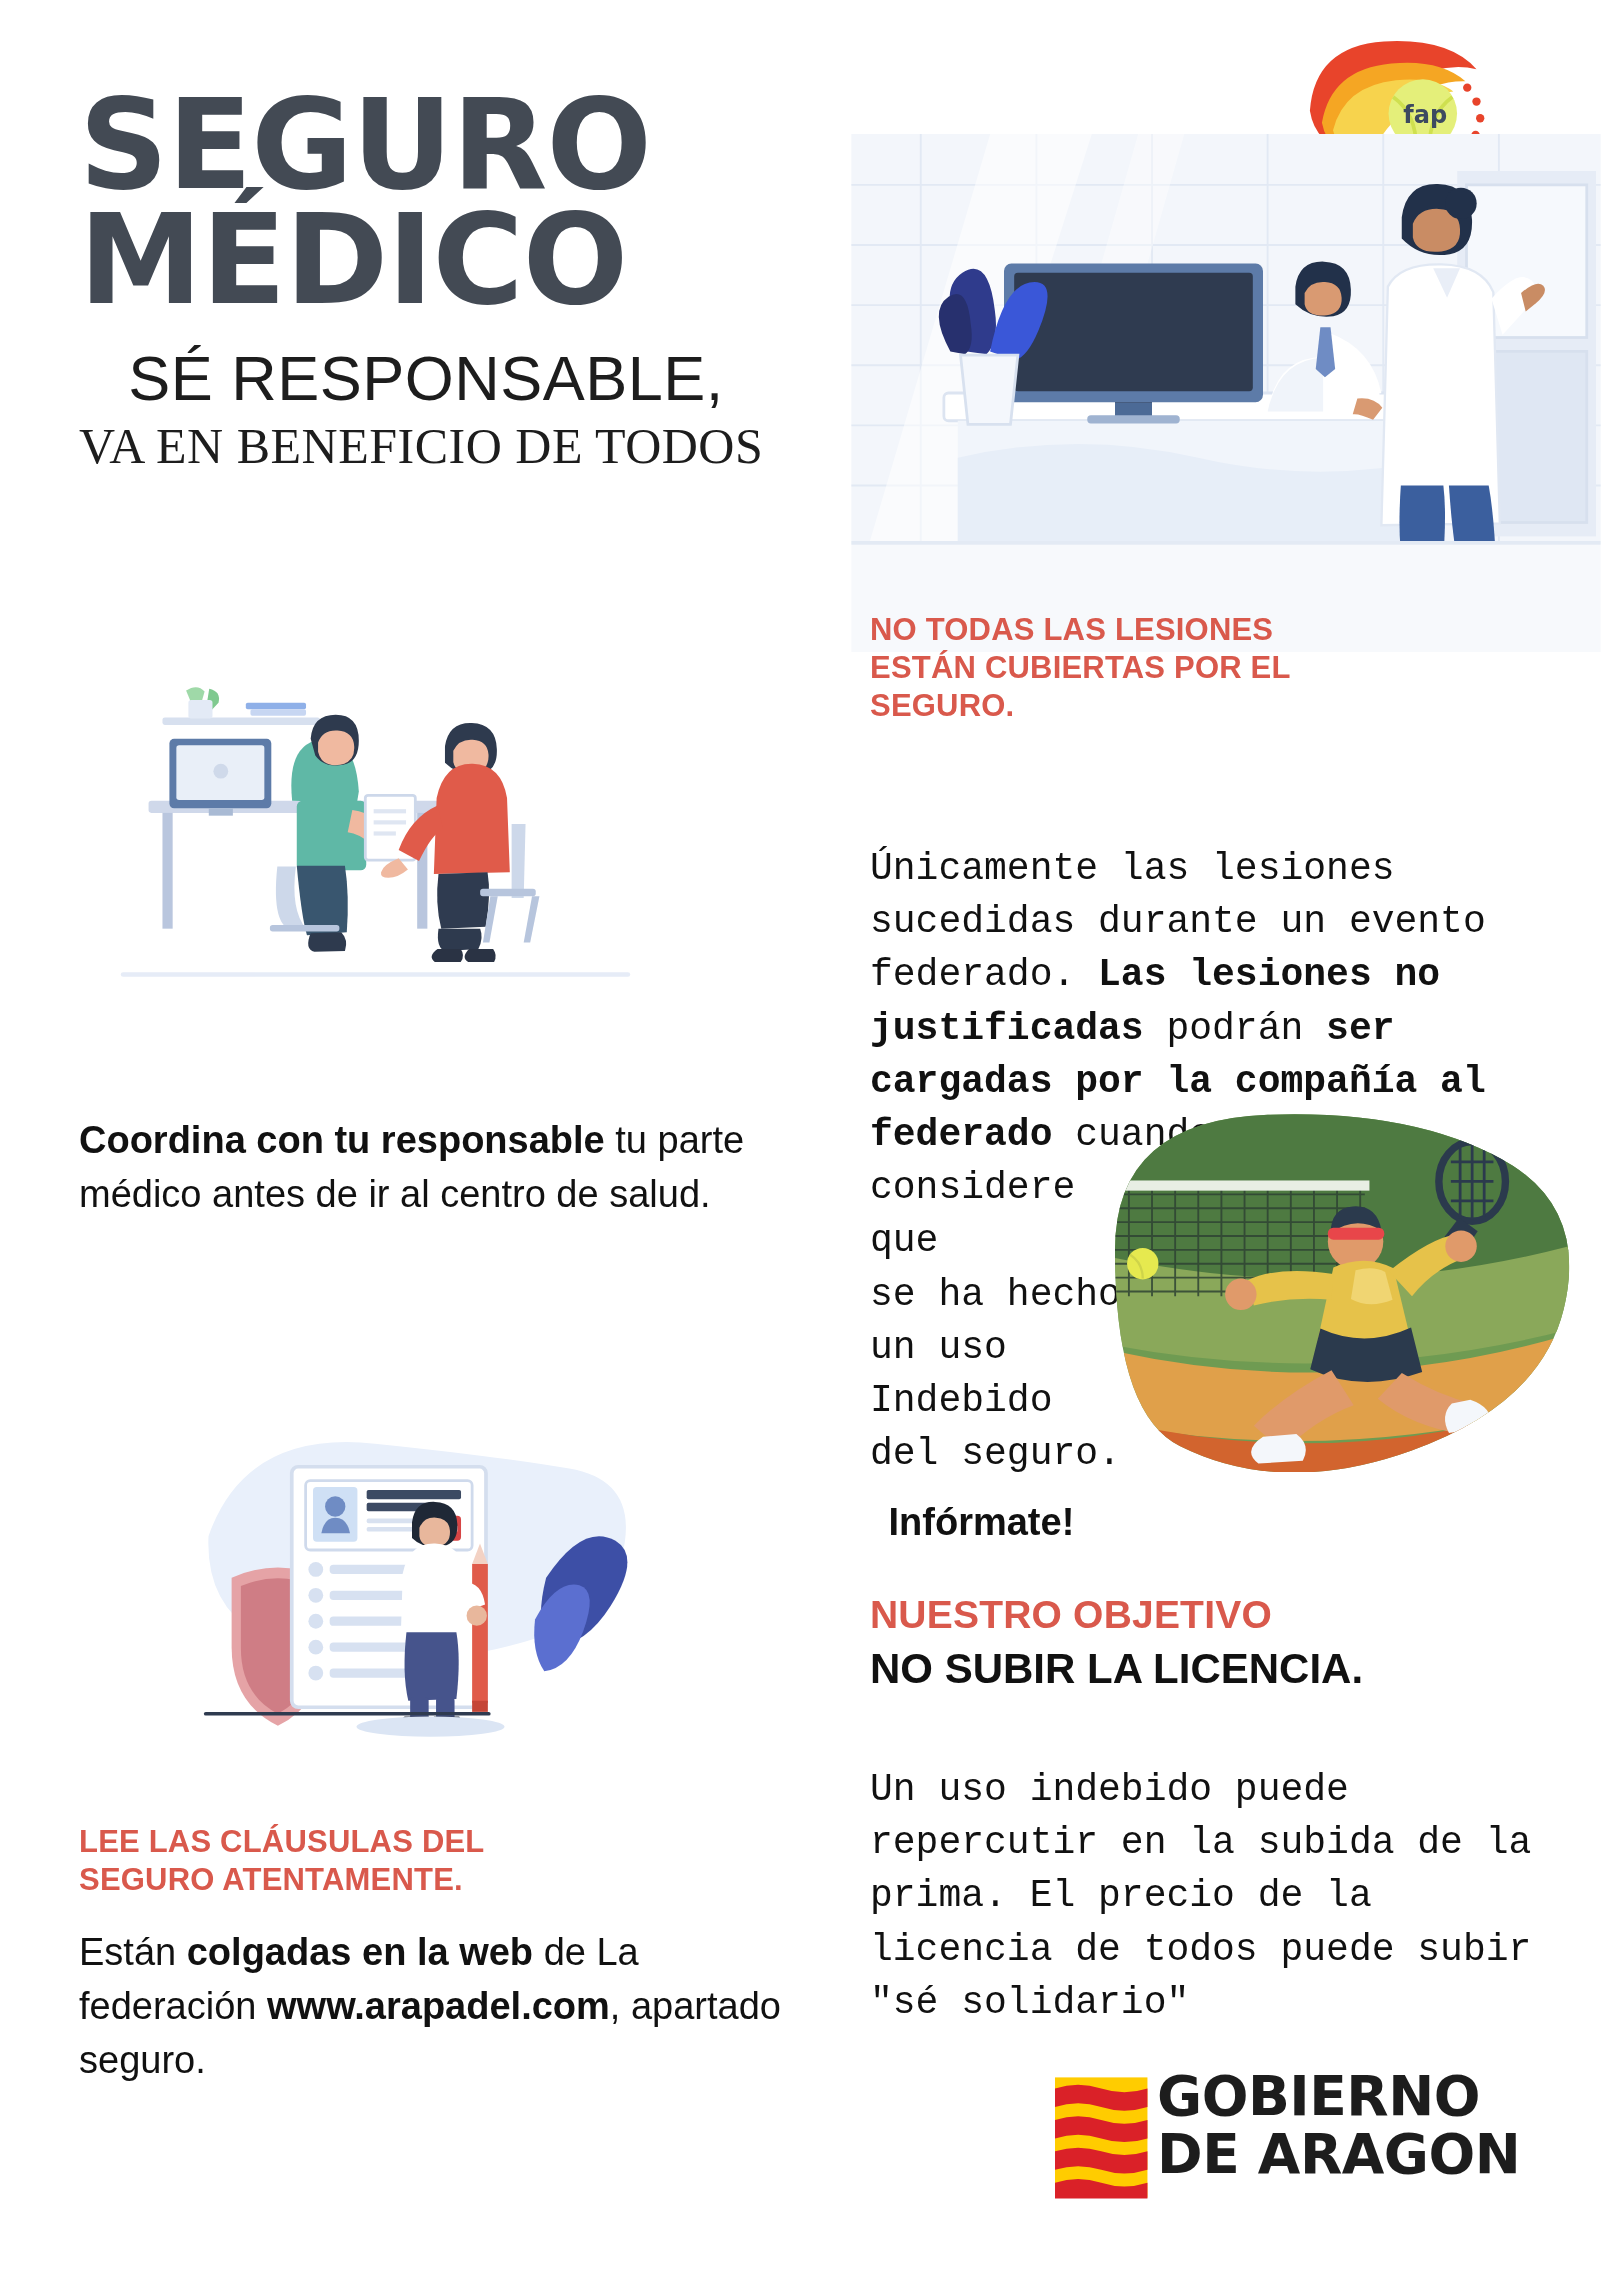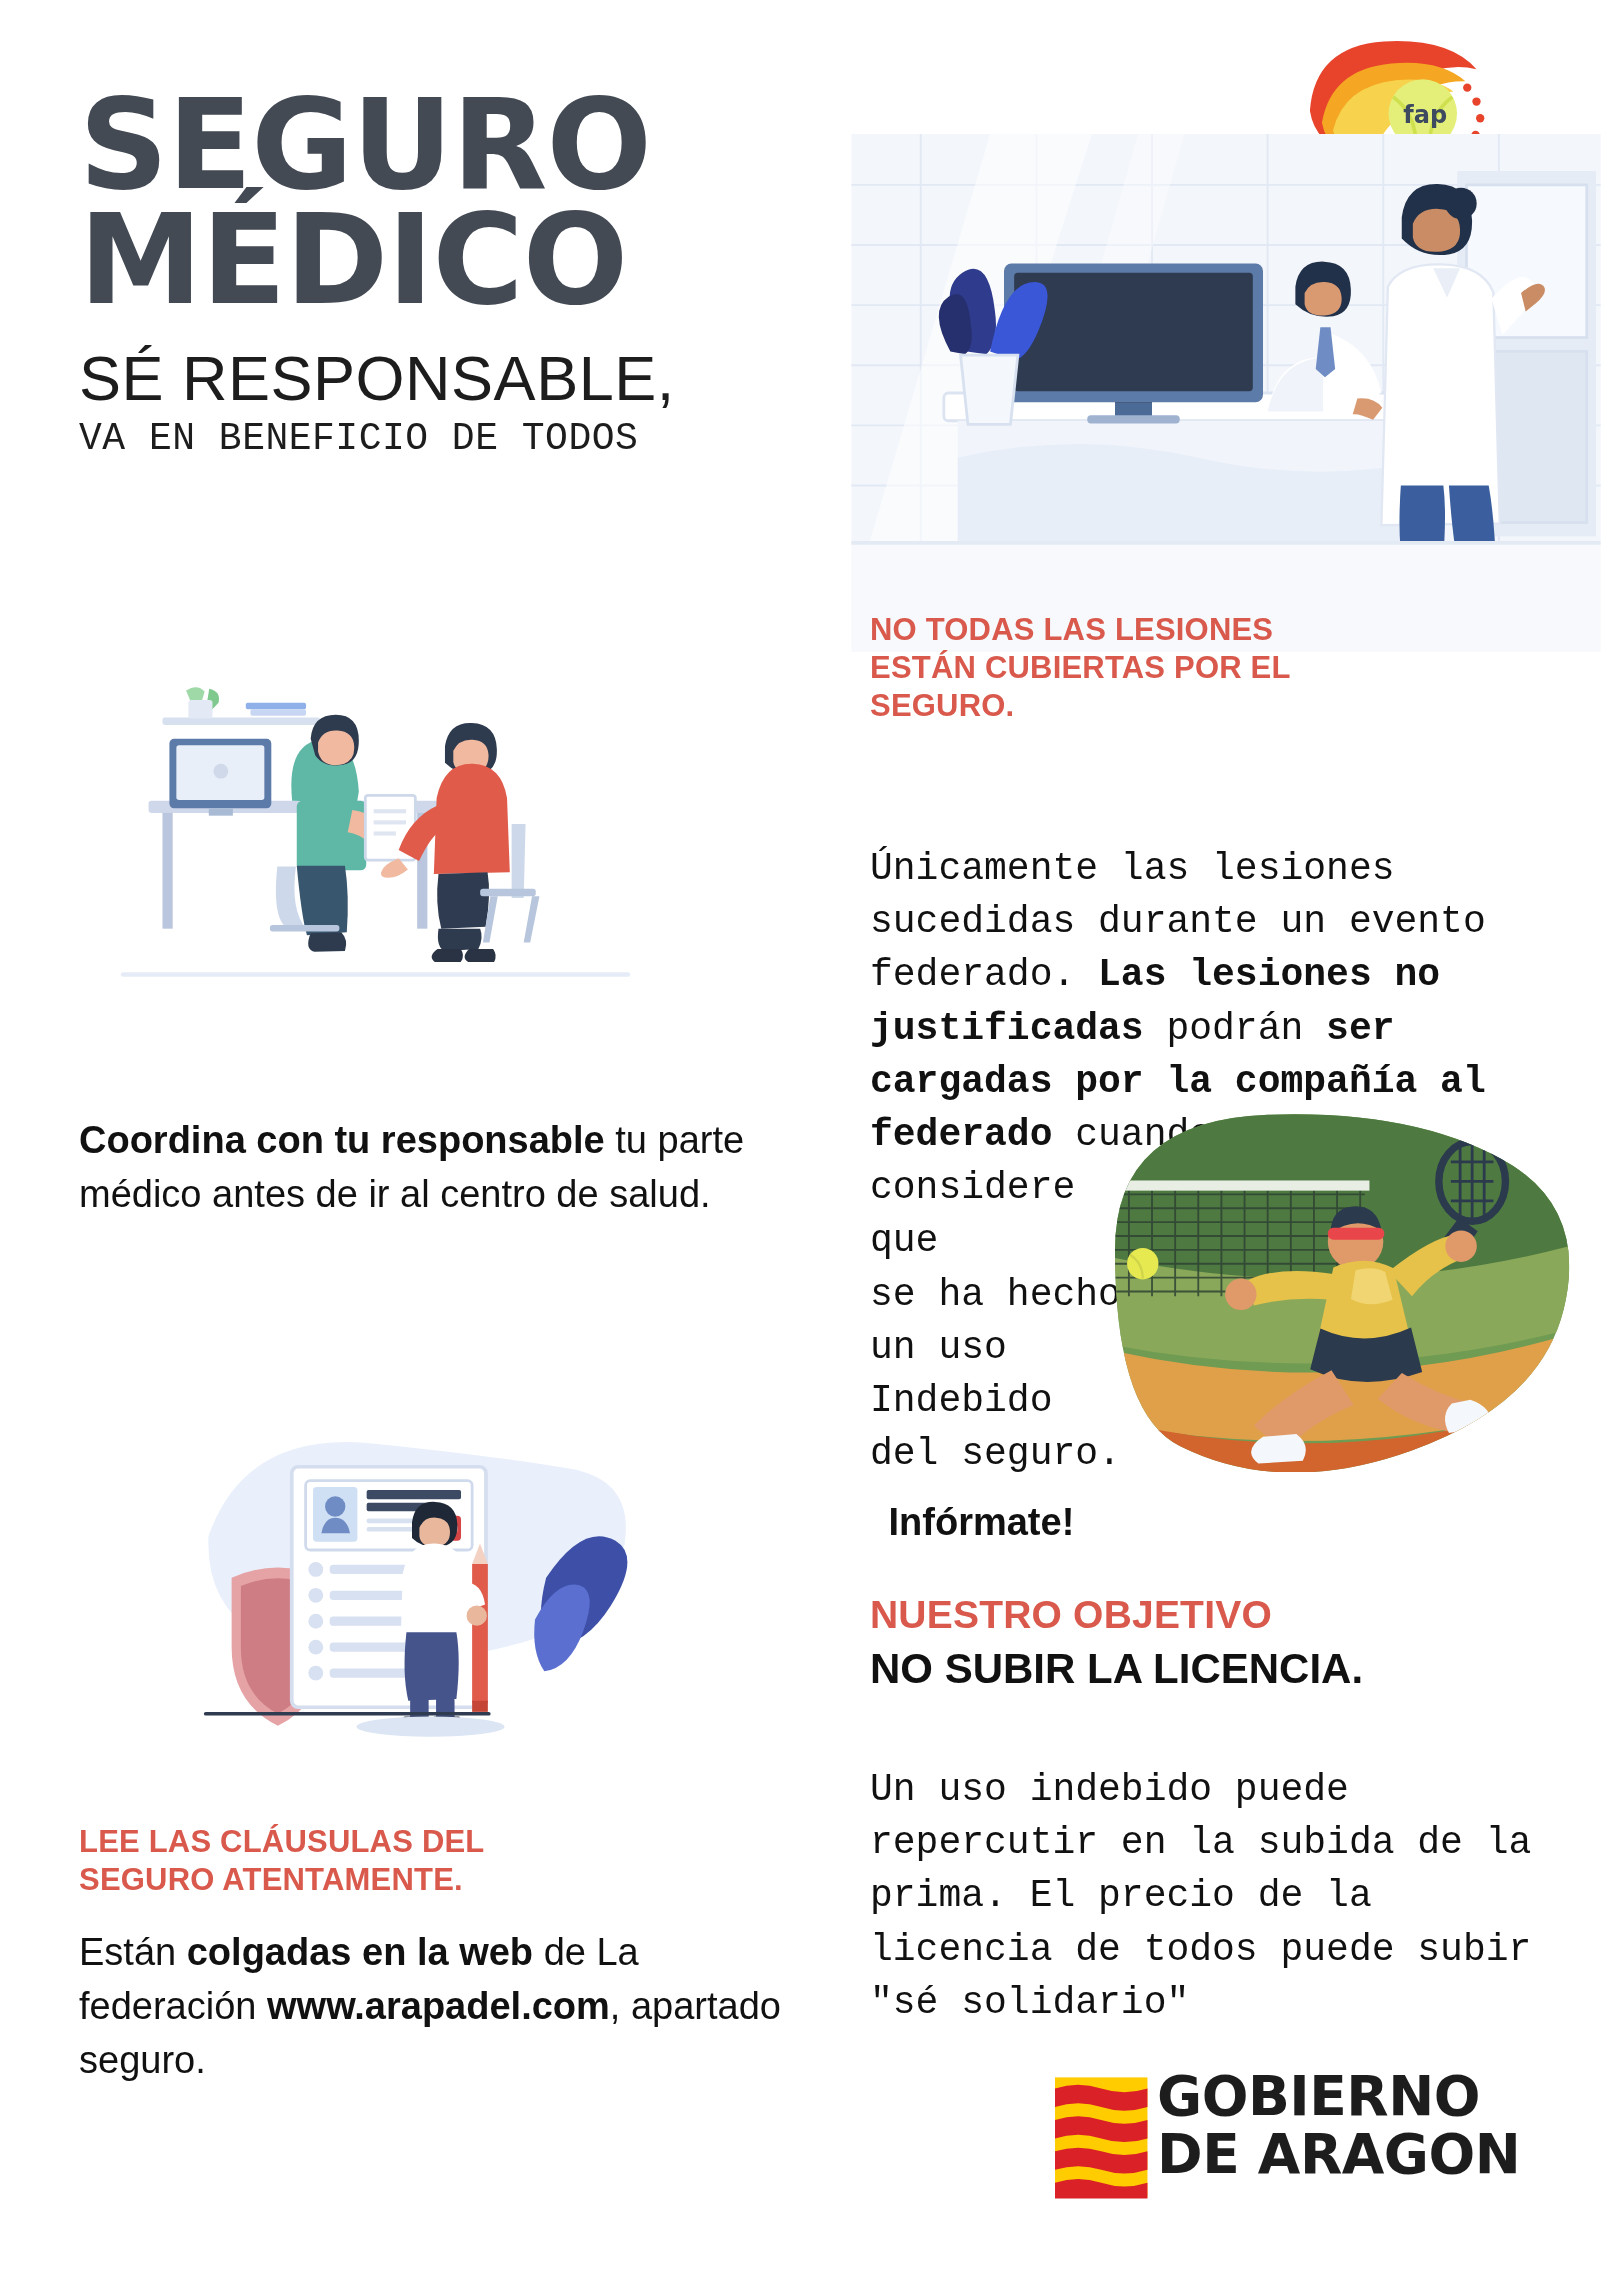--- a/index.html
+++ b/index.html
@@ -35,24 +35,25 @@
     margin: 0;
     text-transform: uppercase;
   }
   .title-sub1 {
     font-family: "Liberation Sans", sans-serif;
     font-size: 63px;
     line-height: 1.12;
     color: #1d1d1d;
     margin: 24px 0 0 0;
     letter-spacing: 0.5px;
+    text-align: center;
   }
   .title-sub2 {
-    font-family: Liberation Mono, monospace;
-    font-size: 38px;
+    font-family: Liberation Serif, serif;
+    font-size: 50px;
     line-height: 1.12;
     color: #1d1d1d;
     margin: 4.6px 0 0 0;
     letter-spacing: 0.5px;
   }
 
   
   .illus-meeting {
     position: absolute;
     left: 93px;

